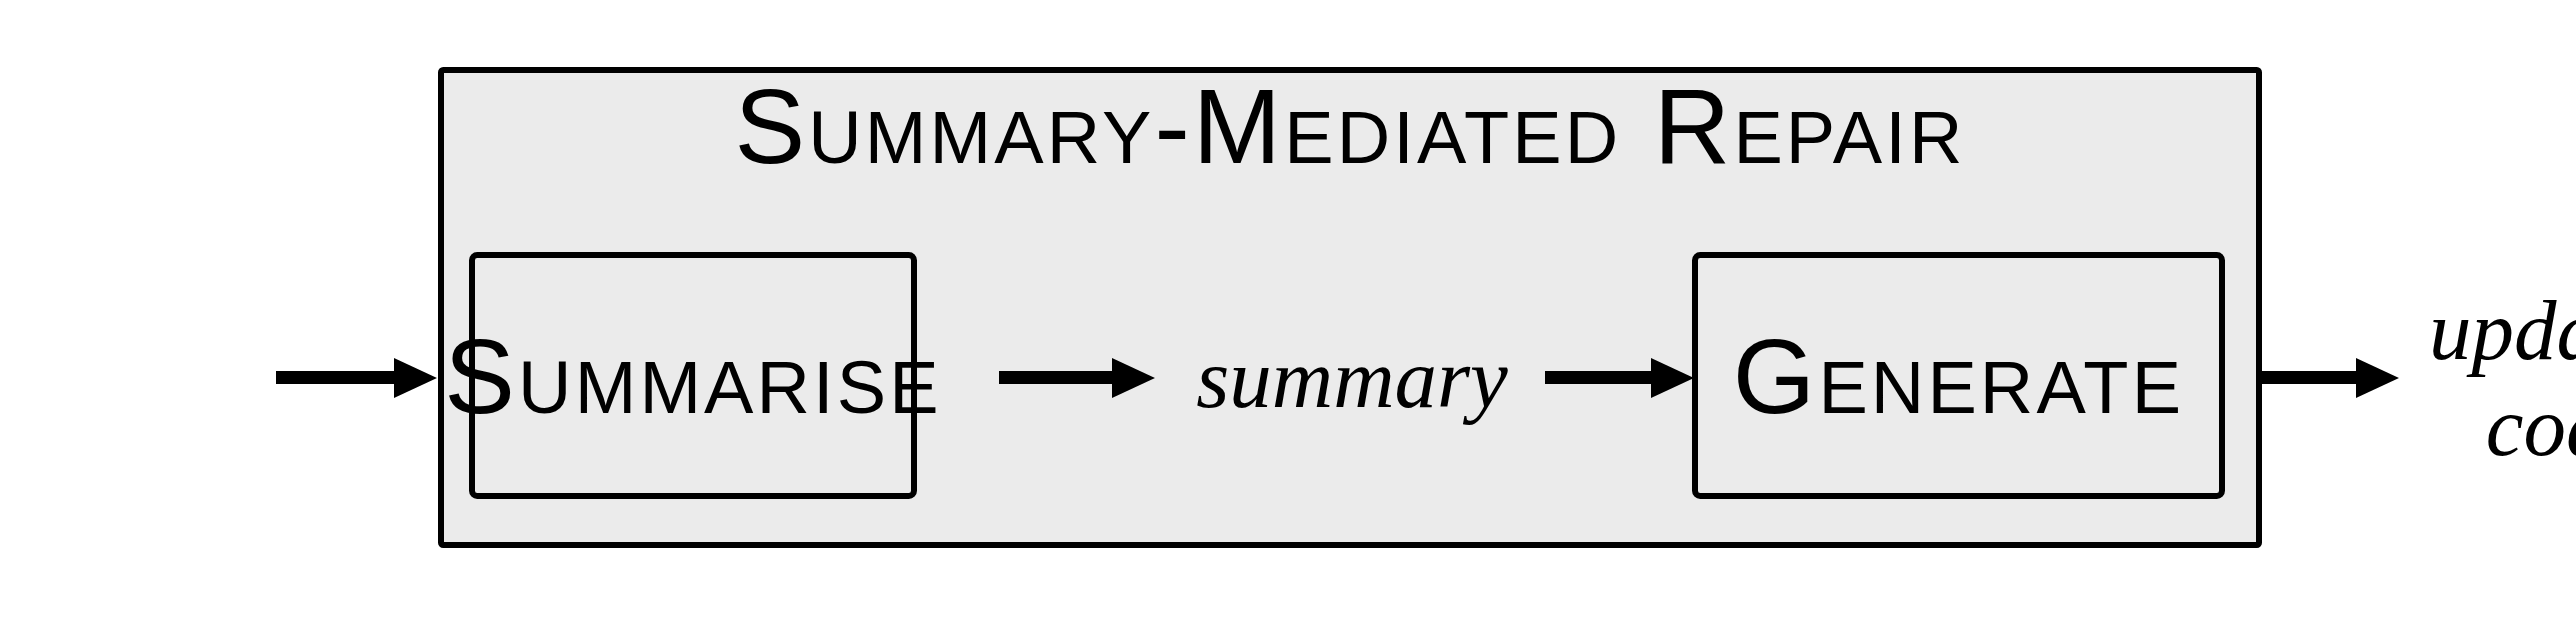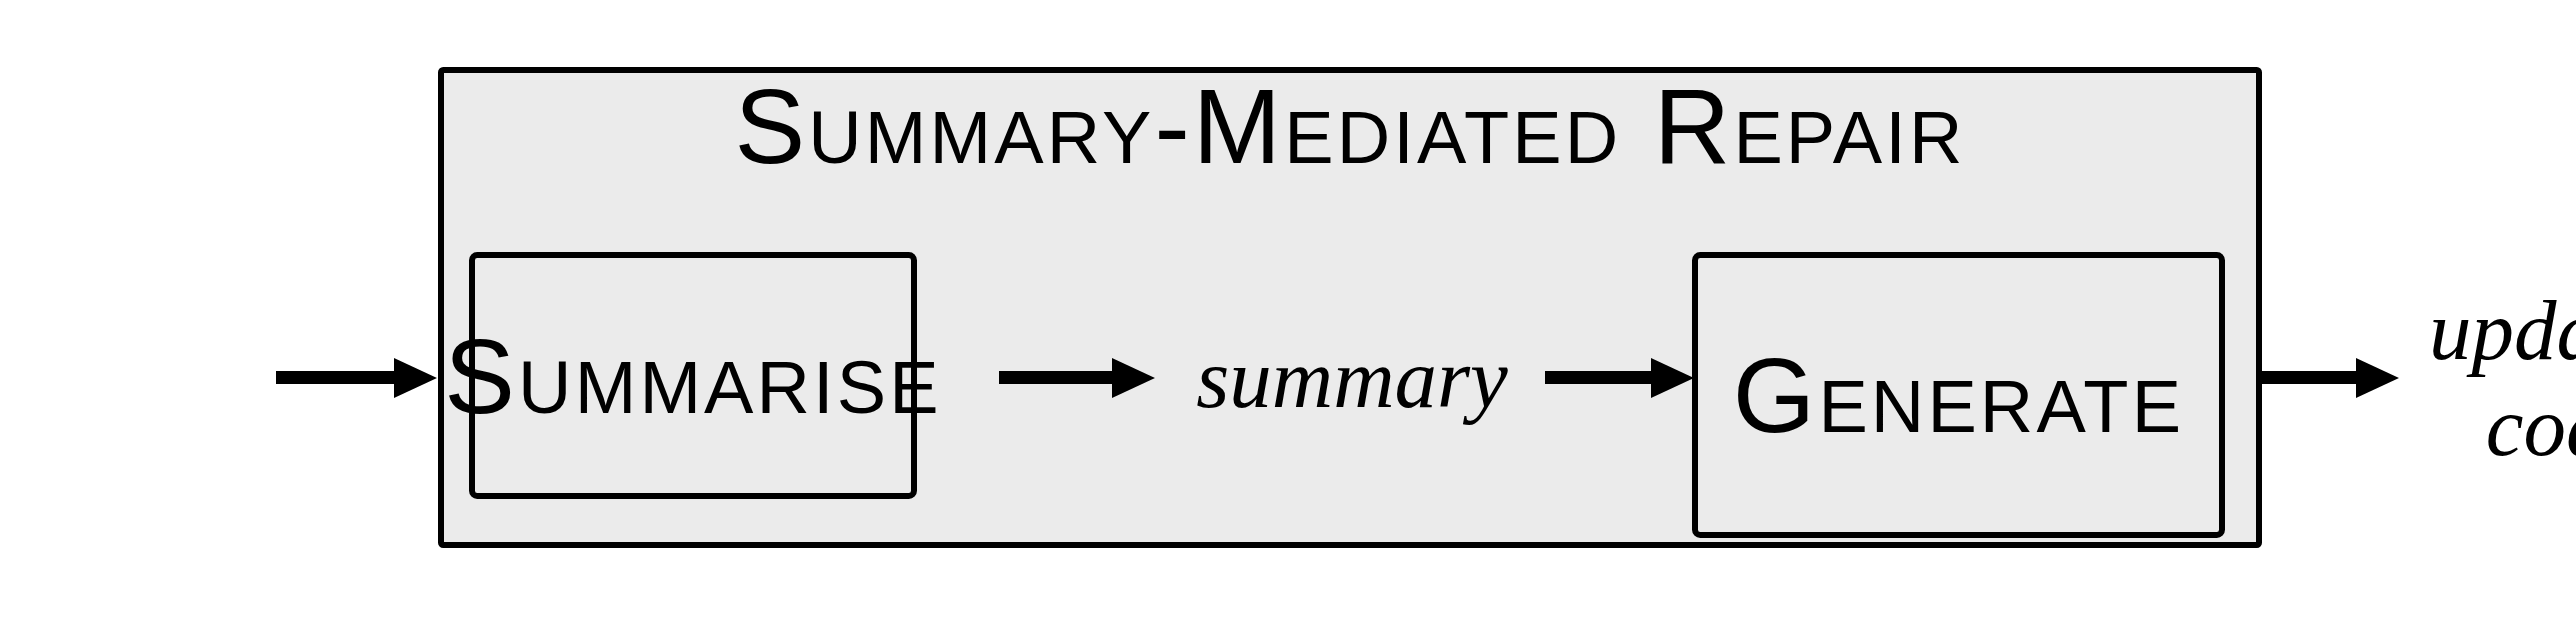--- a/index.html
+++ b/index.html
@@ -16,21 +16,21 @@
   }
   
   .box{
     position:absolute;background:var(--box-fill);
     border:6.7px solid var(--stroke);
     display:flex;align-items:center;justify-content:center;
   }
   .container-box{left:438px;top:67px;width:1824px;height:481px;border-radius:5.2px;}
   .stage-box{border-radius:8.2px;}
   .box-summarise{left:469px; top:252px;width:448px;height:247px;}
-  .box-generate {left:1692px;top:252px;width:533px;height:286px;}
+  .box-generate {left:1692px;top:252px;width:533px;height:247px;}
   
   .sc{
     font-variant:small-caps;
     font-size:106px;line-height:1;letter-spacing:3.1px;
     color:var(--text);white-space:nowrap;
   }
   .container-title{
     position:absolute;left:0;top:0;width:100%;height:185px;
     display:flex;align-items:flex-start;justify-content:center;
   }

